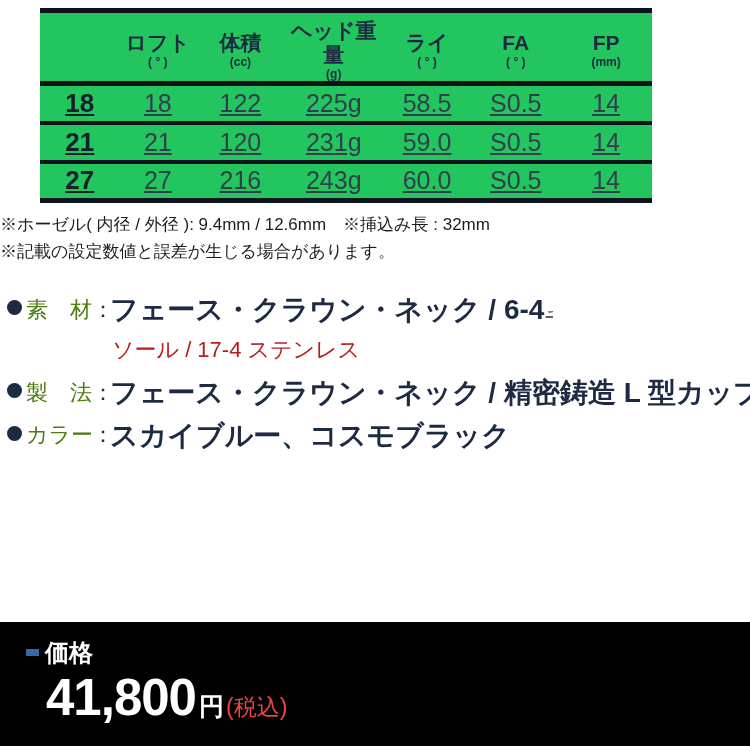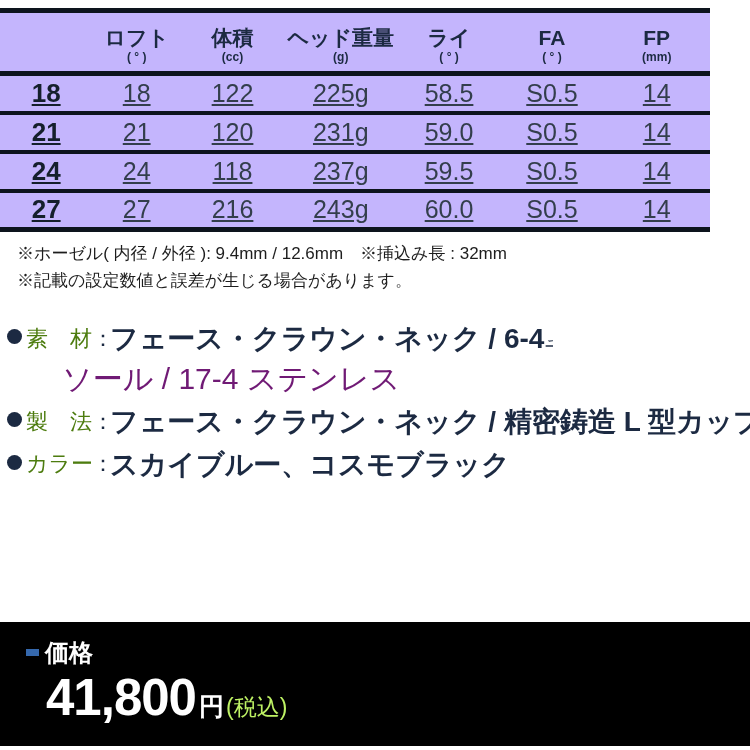--- a/index.html
+++ b/index.html
@@ -7,27 +7,28 @@
   body { font-family:"Liberation Sans", sans-serif; }
   .page {
     position:relative;
     width:750px; height:750px;
     background:#ffffff;
     overflow:hidden;
   }
 
   
   table.spec-table {
-    width:710px;
+    width:612px;
     margin-top:8px;
     border-collapse:collapse;
     table-layout:fixed;
-    background:#c4b5fd;
+    background:#22c55e;
     border-top:5px solid #0d141d;
     border-bottom:5px solid #0d141d;
+    margin-left:40px;
   }
   thead tr { border-bottom:5px solid #0d141d; }
   tbody tr { border-bottom:4px solid #0d141d; }
   tbody tr:last-child { border-bottom:none; }
   th, td { text-align:center; vertical-align:middle; padding:0; }
   thead th { height:63px; }
   tbody td { height:39px;text-decoration:underline; }
   .h-label {
     display:block;
     font-size:21px; font-weight:bold;
@@ -36,21 +37,21 @@
   }
   .h-unit {
     display:block;
     font-size:12px; font-weight:bold;
     color:#1c2a42; line-height:14px;
   }
   td.row-label { font-size:26px; font-weight:bold; color:#151f2c; }
   td.cell { font-size:25px; font-weight:normal; color:#333e4c; }
 
   
-  .notes { margin-top:8px; padding-left:17px; }
+  .notes { margin-top:8px; padding-left:0; }
   .note-line {
     font-size:17px; line-height:27px;
     color:#1d1d1d;
   }
 
   
   .specs { margin-top:24px; }
   .spec-item { margin-bottom:2px; }
   .spec-line1 { line-height:40px; white-space:nowrap; }
   .bullet {
@@ -74,22 +75,22 @@
     font-size:28px; color:#1c2a42; font-weight:700;
     vertical-align:middle;
   }
   .clip {
     display:inline-block; width:9px; height:23px;
     overflow:hidden; white-space:nowrap;
     font-size:22px; color:#1c2a42;
     vertical-align:middle;
   }
   .spec-line2 {
-    margin-left:62px; line-height:40px;
-    font-size:30px; color:#701a75; font-weight:500;
+    margin-left:112px; line-height:40px;
+    font-size:22px; color:#b91c1c; font-weight:500;
   }
 
   
   .price-panel {
     position:absolute; left:0; top:622px;
     width:750px; height:124px;
     background:#000000;
     padding:15px 12px 0 26px;
   }
   .price-label-row { line-height:30px; }
@@ -108,21 +109,21 @@
   }
   .price-amount {
     font-size:51px; font-weight:bold; color:#ffffff;
     letter-spacing:-1px; line-height:56px;
   }
   .price-currency {
     font-size:25px; font-weight:bold; color:#ffffff;
     margin-left:3px;
   }
   .price-tax {
-    font-size:23px; font-weight:500; color:#bef264;
+    font-size:23px; font-weight:500; color:#ef4444;
     margin-left:2px;
   }
 </style>
 </head>
 <body>
 
 <div class="page">
 
   <table class="spec-table">
     <colgroup>
@@ -176,29 +177,20 @@
       <tr>
         <td class="row-label">21</td>
         <td class="cell">21</td>
         <td class="cell">120</td>
         <td class="cell">231g</td>
         <td class="cell">59.0</td>
         <td class="cell">S0.5</td>
         <td class="cell">14</td>
       </tr>
       <tr>
-        <td class="row-label">24</td>
-        <td class="cell">24</td>
-        <td class="cell">118</td>
-        <td class="cell">237g</td>
-        <td class="cell">59.5</td>
-        <td class="cell">S0.5</td>
-        <td class="cell">14</td>
-      </tr>
-      <tr>
         <td class="row-label">27</td>
         <td class="cell">27</td>
         <td class="cell">216</td>
         <td class="cell">243g</td>
         <td class="cell">60.0</td>
         <td class="cell">S0.5</td>
         <td class="cell">14</td>
       </tr>
     </tbody>
   </table>

